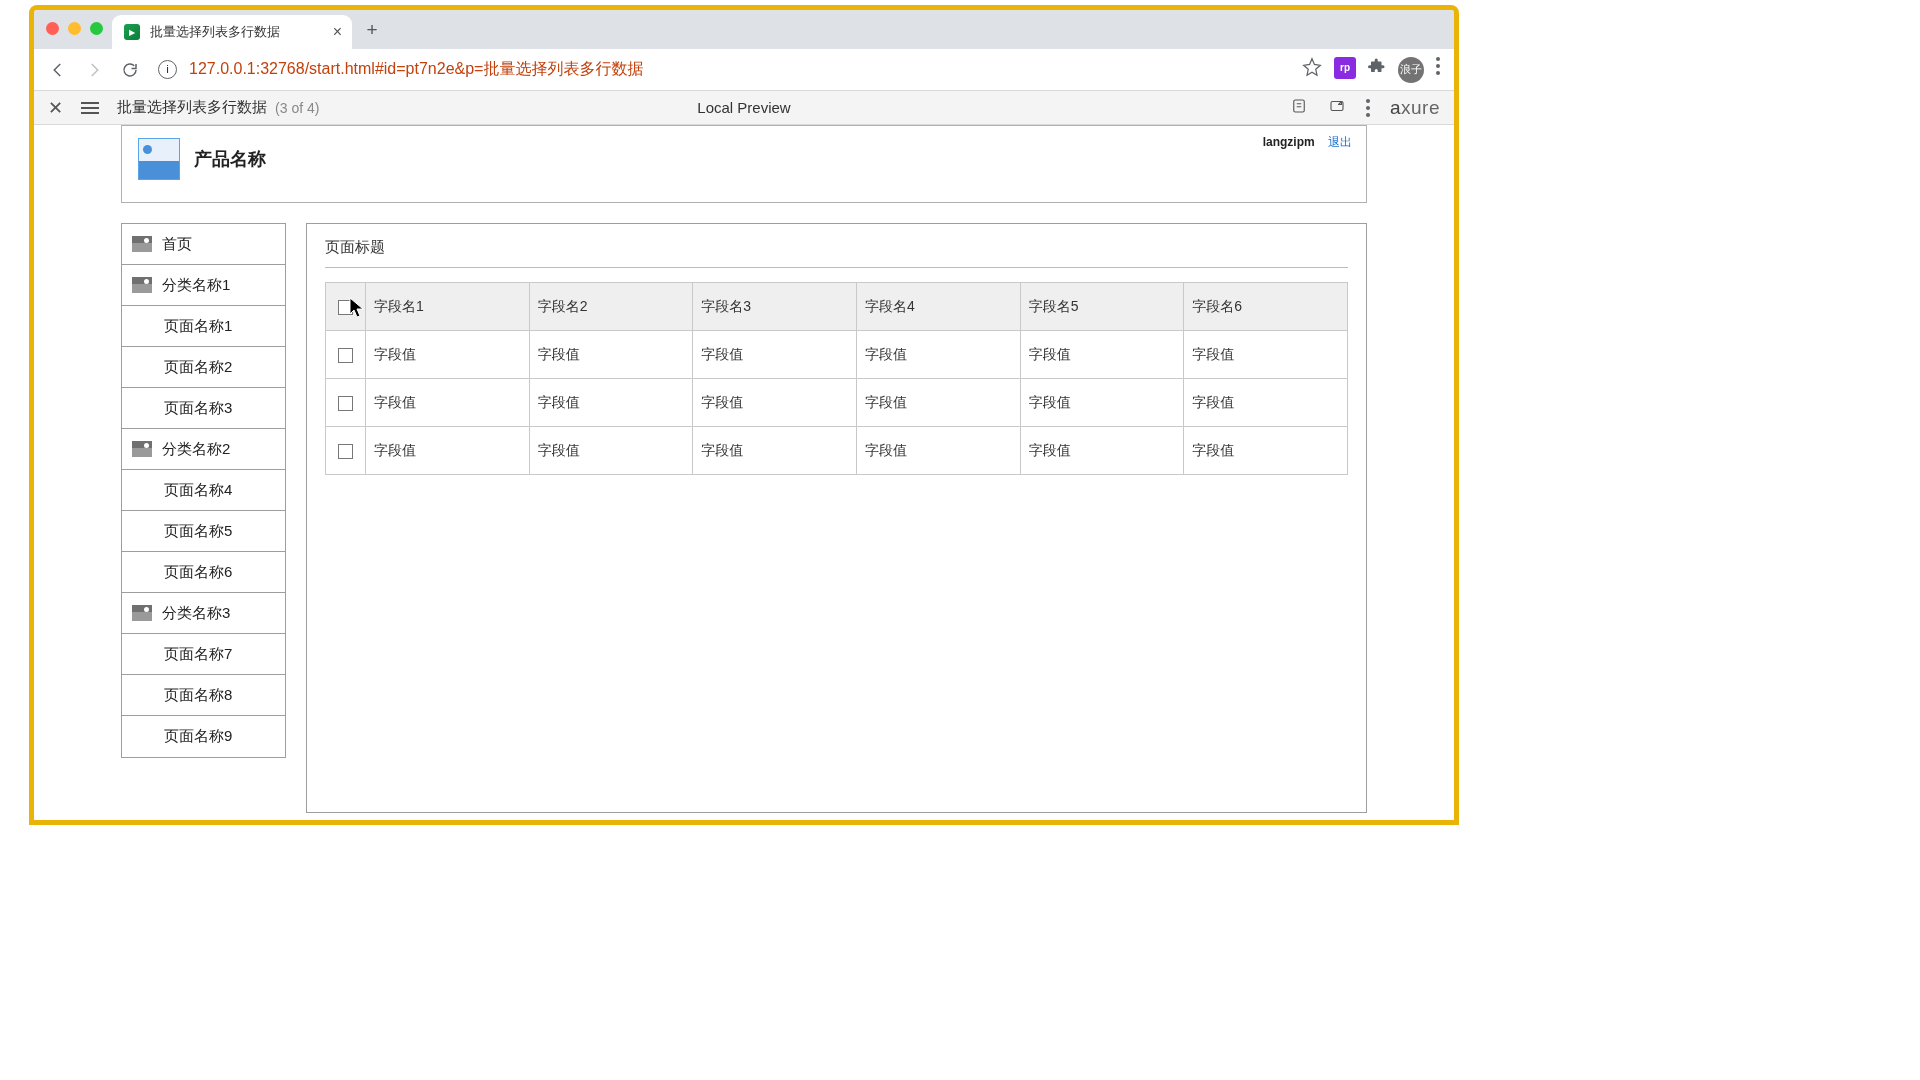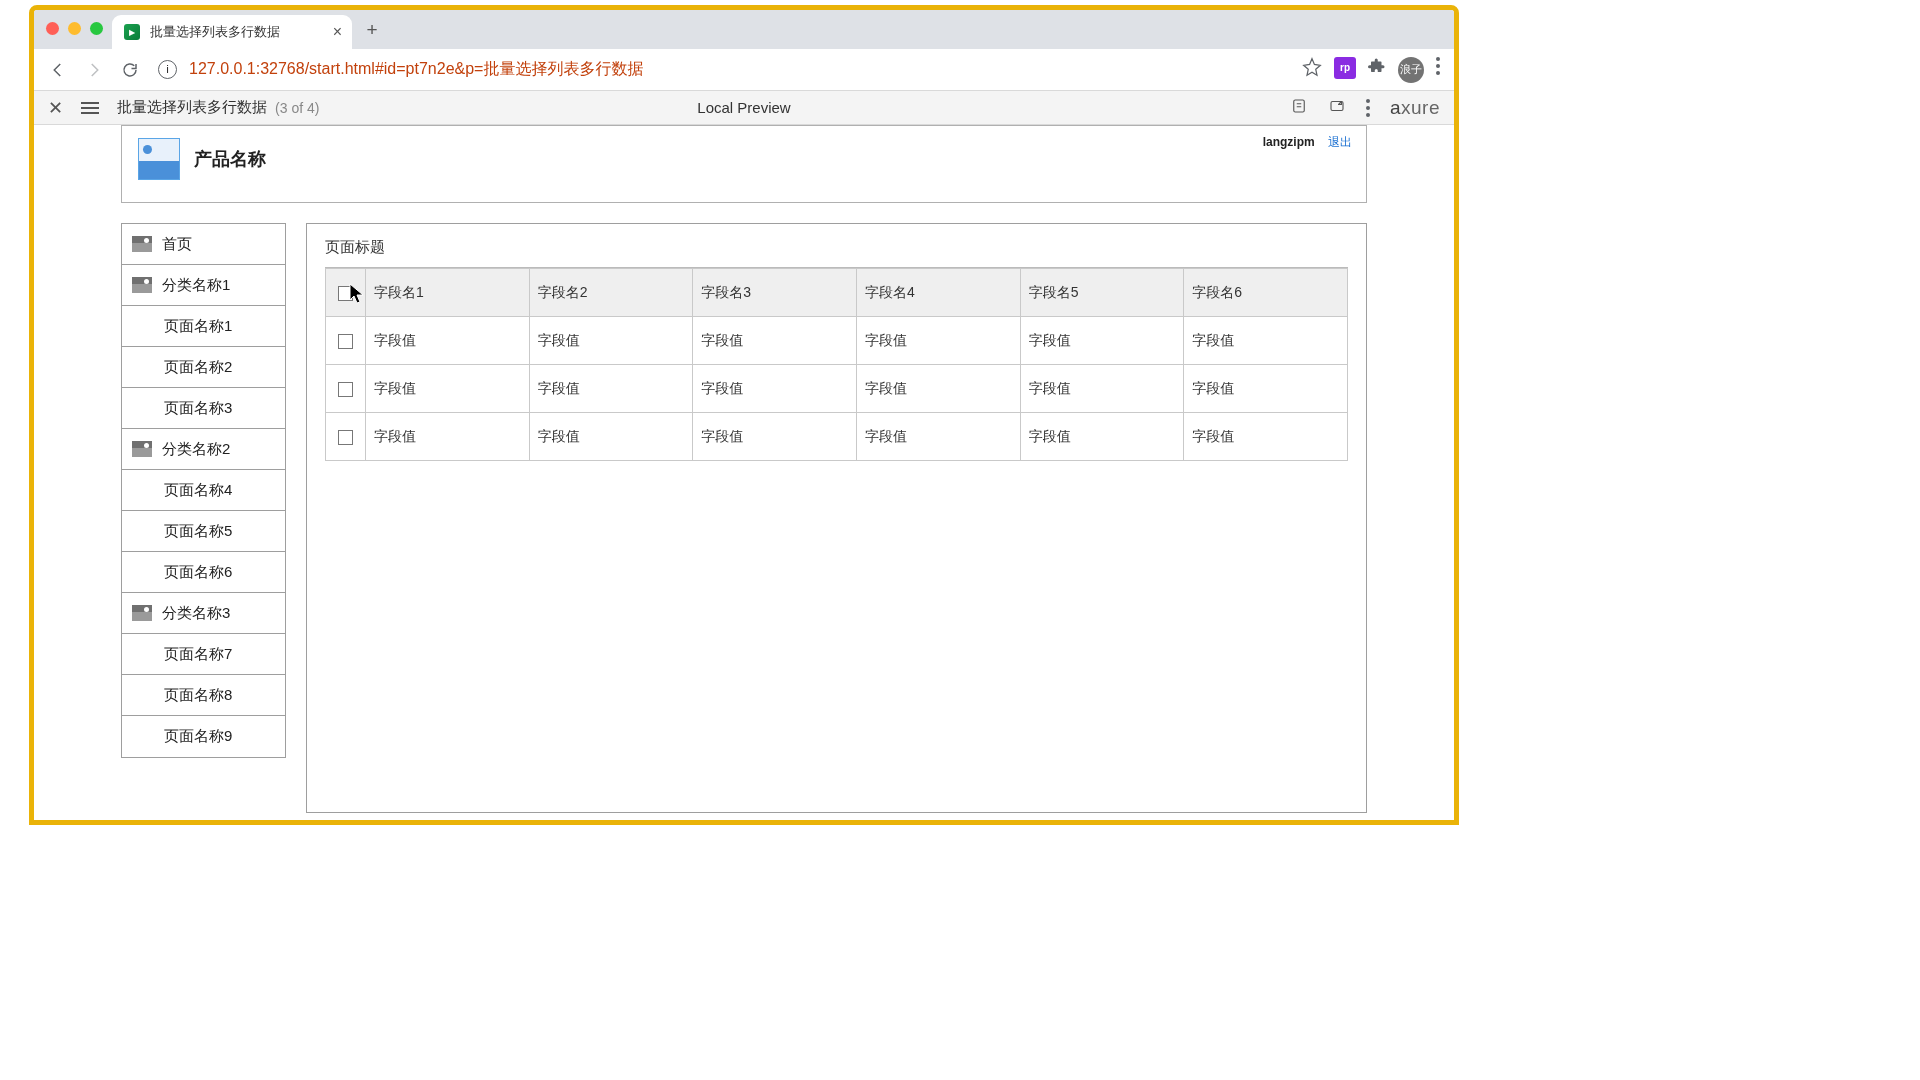--- a/index.html
+++ b/index.html
@@ -68,21 +68,21 @@
     .sidebar{width:165px;border:1px solid #9e9e9e;}
     .srow{height:41px;display:flex;align-items:center;gap:10px;padding:0 10px;border-bottom:1px solid #9e9e9e;font-size:15px;color:#222;cursor:pointer;}
     .srow:last-child{border-bottom:none;}
     .srow.sub{padding-left:42px;}
     .sicon{width:20px;height:16px;background:#707070;position:relative;flex:none;}
     .sicon::before{content:"";position:absolute;left:0;right:0;bottom:0;height:9px;background:#9a9a9a;}
     .sicon::after{content:"";position:absolute;right:3px;top:2px;width:5px;height:5px;background:#fff;border-radius:50%;}
 
     
     .panel{flex:1;border:1px solid #9e9e9e;min-height:590px;padding:14px 18px;}
-    .ptitle{font-size:15px;color:#333;padding-bottom:10px;border-bottom:1px solid #bbb;}
+    .ptitle{font-size:15px;color:#333;padding-bottom:10px;border-bottom:1px solid #bbb;margin-bottom:14px;}
 
     
     .tbl{width:100%;border-collapse:collapse;table-layout:fixed;}
     .tbl th,.tbl td{border:1px solid #c9c9c9;padding:0 8px;height:48px;font-size:14px;text-align:left;color:#333;font-weight:400;}
     .tbl th{background:#efefef;}
     .tbl .cbcol{width:40px;text-align:center;}
     .tbl input[type=checkbox]{width:15px;height:15px;appearance:none;border:1.5px solid #777;background:#fff;cursor:pointer;display:inline-block;vertical-align:middle;}
 
     
     .cursor{position:absolute;left:317px;top:185px;pointer-events:none;}

